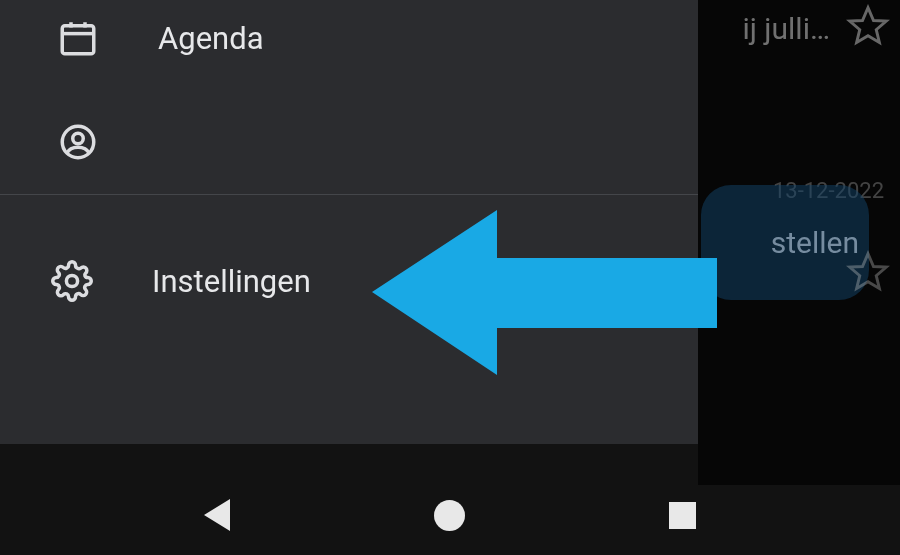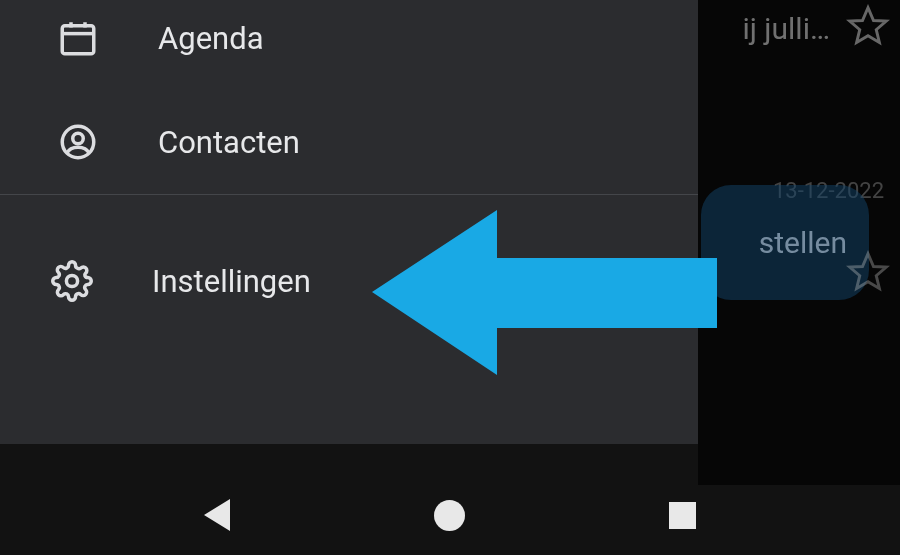--- a/index.html
+++ b/index.html
@@ -86,21 +86,21 @@
       position: absolute;
       top: 185px;
       left: 3px;
       width: 168px;
       height: 115px;
       background: rgba(18, 67, 105, 0.5);
       border-radius: 30px;
       display: flex;
       align-items: center;
       justify-content: flex-end;
-      padding-right: 22px;
+      padding-right: 10px;
       color: rgba(190,210,230,0.6);
       font-size: 30px;
     }
     .star2-wrap {
       position: absolute;
       top: 250px;
       right: 10px;
       color: rgba(200,200,200,0.35);
     }
     .navbar {
@@ -183,21 +183,20 @@
   </div>
 
   <div class="menu-item">
     <span class="icon-slot">
       <svg width="42" height="42" viewBox="0 0 24 24" fill="none" stroke="currentColor" stroke-width="2">
         <circle cx="12" cy="12" r="9"></circle>
         <circle cx="12" cy="10" r="3"></circle>
         <path d="M5.5 18.5c1.3-2.5 4-3.5 6.5-3.5s5.2 1 6.5 3.5"></path>
       </svg>
     </span>
-    <span class="label">Contacten</span>
   </div>
 
   <div class="divider"></div>
 
   <div class="menu-item" style="margin-top:34px;padding-left:48px;">
     <span class="icon-slot">
       <svg width="42" height="42" viewBox="0 0 24 24" fill="none" stroke="currentColor" stroke-width="2">
         <circle cx="12" cy="12" r="3.2"></circle>
         <path d="M19.4 15a1.7 1.7 0 0 0 .34 1.87l.06.06a2 2 0 1 1-2.83 2.83l-.06-.06a1.7 1.7 0 0 0-1.87-.34 1.7 1.7 0 0 0-1.03 1.56V21a2 2 0 1 1-4 0v-.09A1.7 1.7 0 0 0 9 19.4a1.7 1.7 0 0 0-1.87.34l-.06.06a2 2 0 1 1-2.83-2.83l.06-.06A1.7 1.7 0 0 0 4.6 15a1.7 1.7 0 0 0-1.56-1.03H3a2 2 0 1 1 0-4h.09A1.7 1.7 0 0 0 4.6 9a1.7 1.7 0 0 0-.34-1.87l-.06-.06a2 2 0 1 1 2.83-2.83l.06.06A1.7 1.7 0 0 0 9 4.6a1.7 1.7 0 0 0 1.03-1.56V3a2 2 0 1 1 4 0v.09c0 .68.4 1.29 1.03 1.56A1.7 1.7 0 0 0 17 4.6l.06-.06a2 2 0 1 1 2.83 2.83l-.06.06A1.7 1.7 0 0 0 19.4 9c.27.63.88 1.03 1.56 1.03H21a2 2 0 1 1 0 4h-.09A1.7 1.7 0 0 0 19.4 15z"></path>
       </svg>

